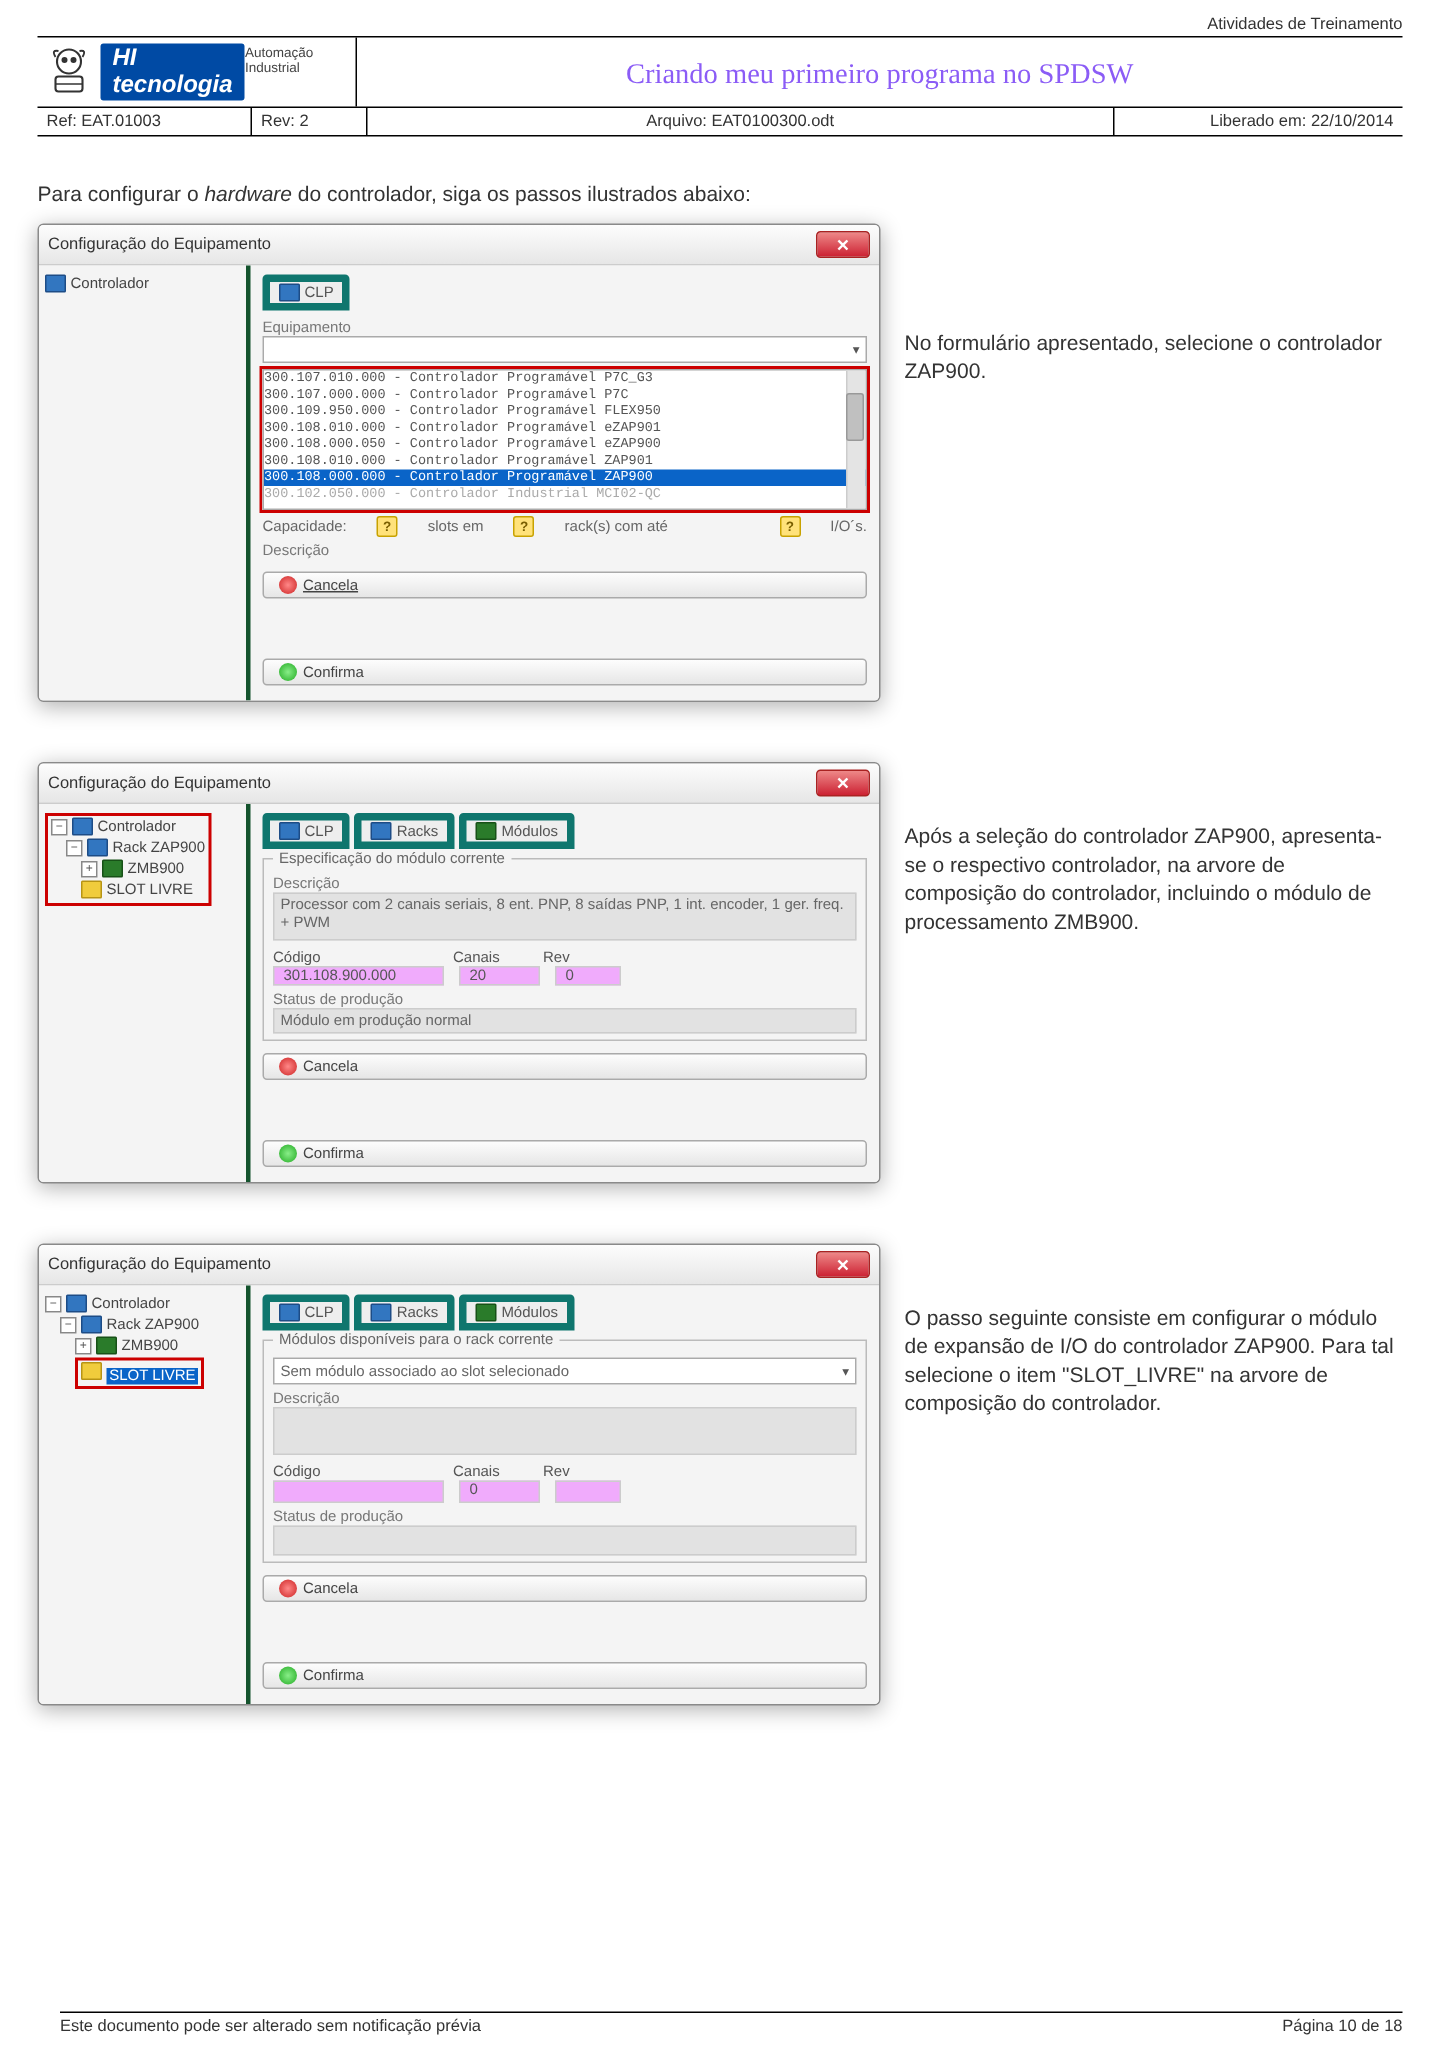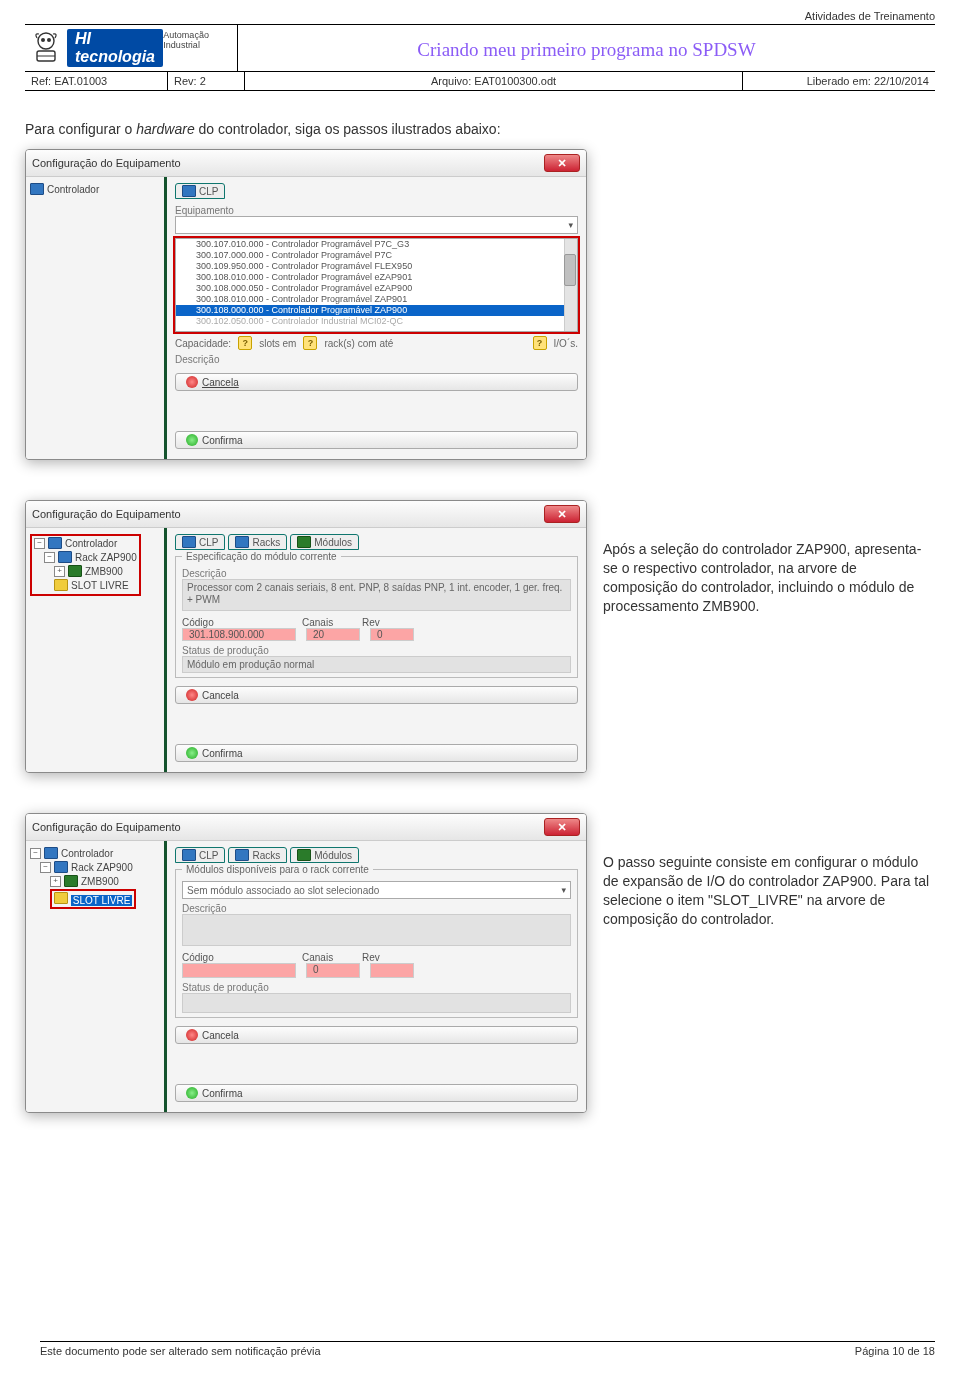--- a/index.html
+++ b/index.html
@@ -136,39 +136,39 @@
   .ico.yel{background:#f0cc3c;border-color:#b79414;}
   .ico.blue{background:#3276c0;border-color:#1d4c86;}
   .right-col {
     flex:1;
     padding: 6px 8px 10px 8px;
     font-size: 10px;
     color:#555;
   }
   .tabs-row { display:flex; gap:3px; margin-bottom:6px;}
   .tab {
-    border:1px solid #0f766e; background:#eee; border-radius:3px 3px 0 0;
+    border:5px solid #0f766e; background:#eee; border-radius:3px 3px 0 0;
     padding:1px 6px; display:flex;align-items:center;gap:3px;font-size:10px;
   }
   .form-label{color:#777;font-size:10px;margin-top:4px;}
   .combo {
     border:1px solid #aaa;background:#fff;height:16px;display:flex;align-items:center;justify-content:space-between;
     padding:0 4px;font-size:10px;color:#666;
   }
   .combo .arrow{font-size:9px;color:#555;}
   .listbox {
     border:1px solid #aaa;background:#fff;font-size:9px;color:#555;
     height:92px;overflow:hidden;position:relative;
   }
-  .listbox .row{padding:0 20px;line-height:11px;white-space:nowrap;}
+  .listbox .row{padding:0 0;line-height:11px;white-space:nowrap;font-family:Liberation Mono, monospace;}
   .listbox .sel{background:#0a64c8;color:#fff;}
   .listbox .scroll{position:absolute;right:0;top:0;bottom:0;width:12px;background:#e4e4e4;border-left:1px solid #ccc;}
   .listbox .thumb{position:absolute;right:1px;top:15px;width:10px;height:30px;background:#c0c0c0;border:1px solid #999;border-radius:2px;}
   .red-outline{border:2px solid #c00;margin:-2px;}
-  .cap-row{display:flex;gap:7px;align-items:center;font-size:10px;color:#666;margin-top:4px;}
+  .cap-row{display:flex;gap:20px;align-items:center;font-size:10px;color:#666;margin-top:4px;}
   .qmark{background:#ffe27a;border:1px solid #c8a200;border-radius:2px;width:12px;height:12px;display:inline-flex;align-items:center;justify-content:center;font-size:9px;color:#7a5f00;font-weight:bold;}
   .gray-band{background:#e2e2e2;padding:2px 4px;font-size:10px;color:#666;border:1px solid #ccc;}
   .btn-row{display:flex;justify-content:center;gap:40px;margin-top:8px;flex-direction:column;}
   .btn{
     display:flex;align-items:center;gap:4px;border:1px solid #aaa;border-radius:3px;
     background:linear-gradient(#fdfdfd,#e6e6e6);padding:2px 10px;font-size:10px;color:#444;
   }
   .btn .circle{width:12px;height:12px;border-radius:50%;display:inline-block;}
   .btn .circle.red{background:radial-gradient(#f88,#c22);}
   .btn .circle.green{background:radial-gradient(#8e8,#2a2);}
@@ -180,21 +180,21 @@
     font-family: Arial, sans-serif;
   }
   .fieldset{
     border:1px solid #bbb;padding:4px 6px;margin-top:2px;
   }
   .fieldset .legend{
     position:relative;top:-10px;background:#f4f4f4;padding:0 4px;font-size:10px;color:#666;display:inline-block;
   }
   .kv-row{display:flex;gap:10px;font-size:10px;color:#555;}
   .kv-row .c{flex:0 0 auto;}
-  .kv-val{background:#fca5a5;border:1px solid #ccc;padding:0 6px;}
+  .kv-val{background:#f0abfc;border:1px solid #ccc;padding:0 6px;}
   .tree-sel-blue{background:#0a64c8;color:#fff;padding:0 2px;}
   .red-tree-box{border:2px solid #c00;padding:1px 2px;display:inline-block;}
   .footer{
     position:absolute;bottom:18px;left:40px;right:25px;
     border-top:1px solid #000;padding-top:3px;
     display:flex;justify-content:space-between;font-size:11px;color:#333;
   }
 </style>
 </head>
 <body>
@@ -289,20 +289,21 @@
                 <u style="text-decoration:underline">Cancela</u>
               </div>
             <div class="btn">
                 <span class="circle green"></span>
                 <span>Confirma</span>
               </div>
           </div>
         </div>
       </div>
     </div>
+    <div class="sidetext" style="margin-top:70px">No formulário apresentado, selecione o controlador ZAP900.</div>
   </div>
 
   <div class="sidepair" style="margin-top:40px">
     <div class="dialog">
       <div class="dlg-title">
         <span>Configuração do Equipamento</span>
         <span class="close-x">✕</span>
       </div>
       <div class="dlg-body">
         <div class="tree-col">

